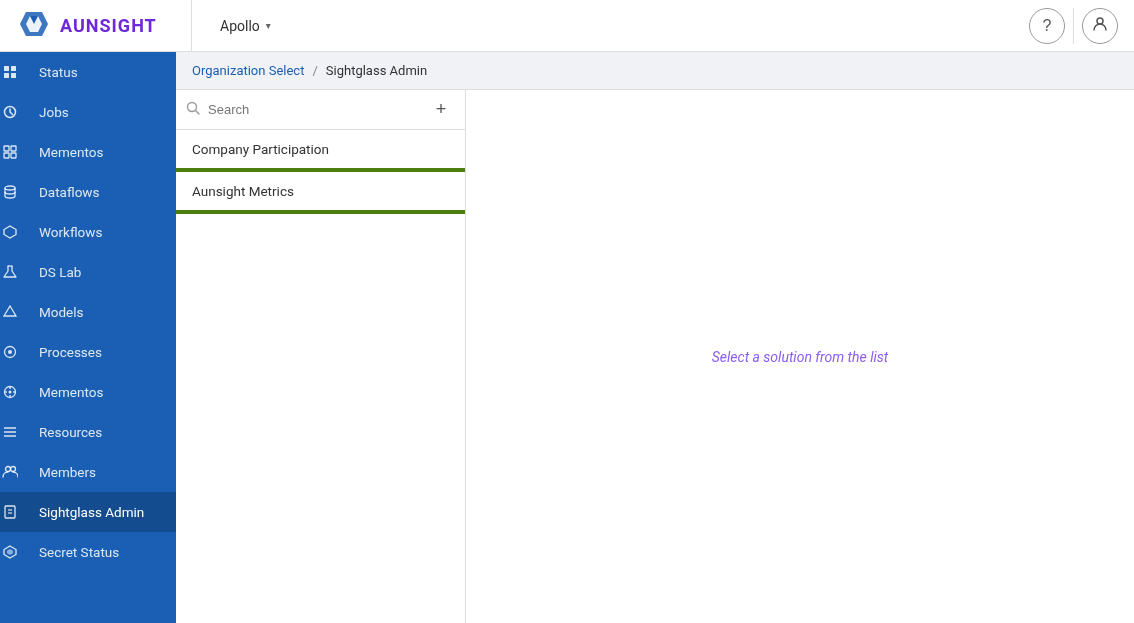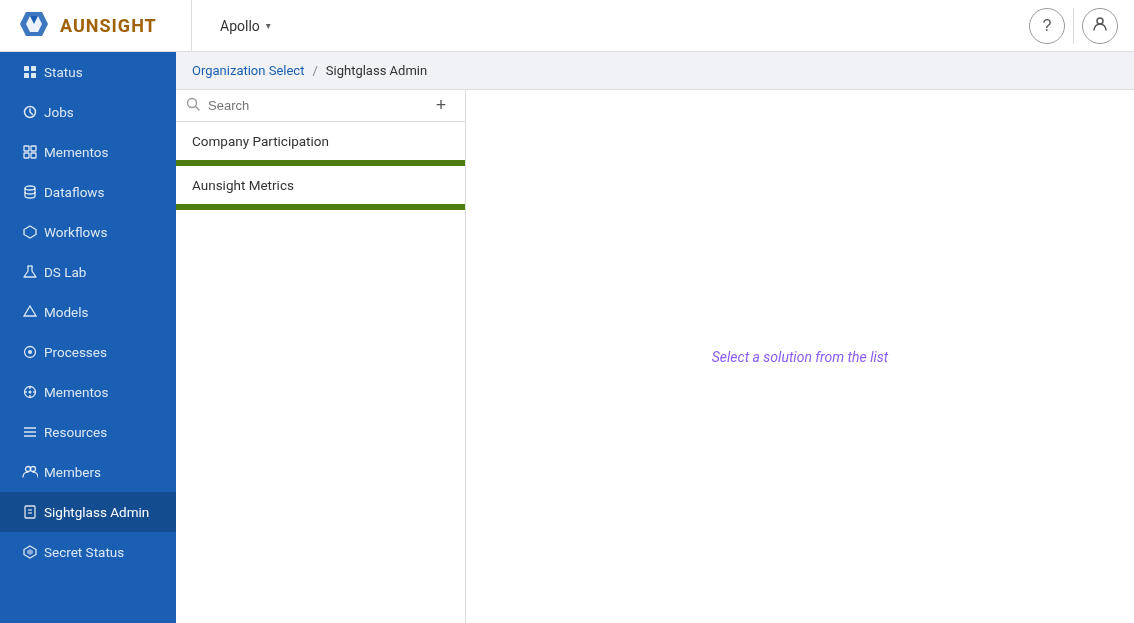--- a/index.html
+++ b/index.html
@@ -22,21 +22,21 @@
       width: 175px;
       flex-shrink: 0;
     }
     .logo-icon {
       width: 36px;
       height: 36px;
     }
     .logo-text {
       font-size: 18px;
       font-weight: 700;
-      color: #a16207;
+      color: #6d28d9;
       letter-spacing: 1px;
     }
     .nav-separator {
       width: 1px;
       height: 52px;
       background: #ddd;
       margin-right: 16px;
     }
     .workspace-selector {
       display: flex;
@@ -88,22 +88,22 @@
       width: 176px;
       background: #1a5fb4;
       flex-shrink: 0;
       overflow-y: auto;
       display: flex;
       flex-direction: column;
     }
     .sidebar-item {
       display: flex;
       align-items: center;
-      gap: 4px;
-      padding: 10px 20px;
+      gap: 19px;
+      padding: 10px 0;
       color: rgba(255,255,255,0.85);
       font-size: 13.5px;
       cursor: pointer;
       transition: background 0.15s;
     }
     .sidebar-item.active { background: rgba(0,0,0,0.2); color: #fff; }
     .sidebar-item .icon {
       width: 20px;
       height: 20px;
       display: flex;
@@ -144,21 +144,21 @@
 
     
     .list-panel {
       width: 290px;
       border-right: 1px solid #ddd;
       display: flex;
       flex-direction: column;
       flex-shrink: 0;
     }
     .list-toolbar {
-      height: 32px;
+      height: 40px;
       display: flex;
       align-items: center;
       padding: 0 10px;
       gap: 8px;
       border-bottom: 1px solid #ddd;
     }
     .search-box {
       flex: 1;
       height: 28px;
       border: none;
@@ -183,21 +183,21 @@
       font-weight: 300;
       background: none;
       border: none;
     }
     .list-items { overflow-y: auto; }
     .list-item {
       padding: 11px 16px;
       font-size: 13.5px;
       color: #333;
       cursor: pointer;
-      border-bottom: 6px solid #4d7c0f;
+      border-bottom: 4px solid #4d7c0f;
     }
 
     
     .detail-panel {
       flex: 1;
       display: flex;
       align-items: center;
       justify-content: center;
       color: #8b5cf6;
       font-size: 14px;

